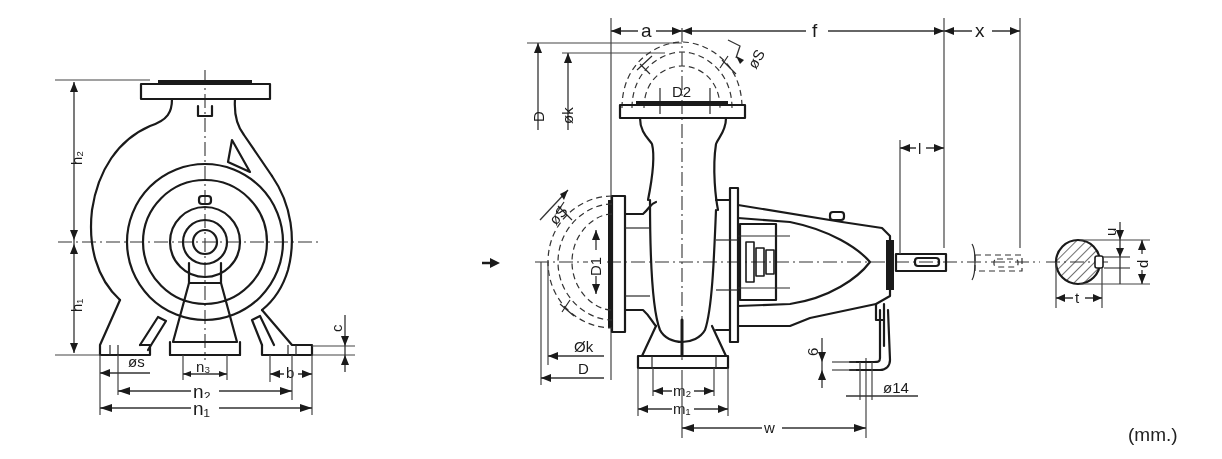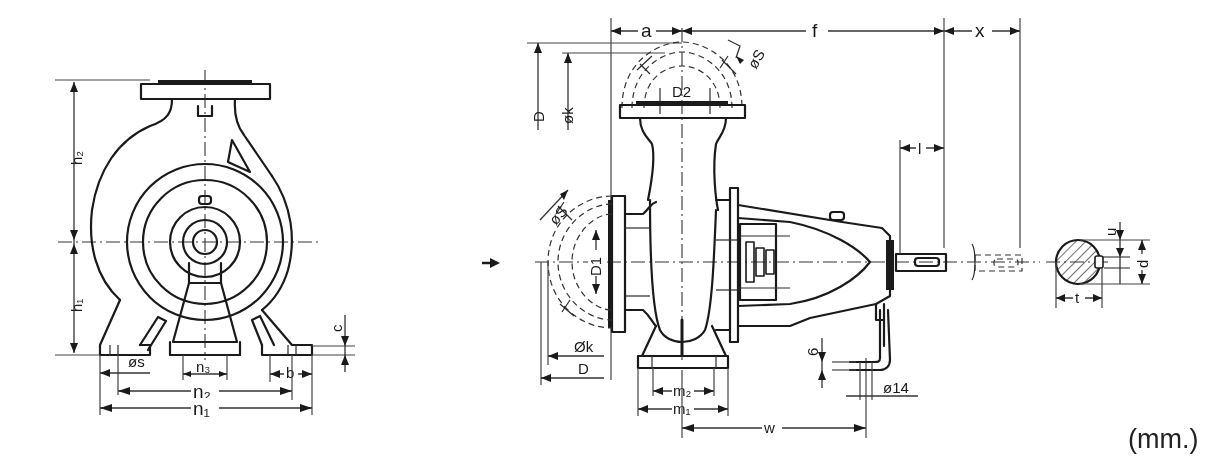--- a/index.html
+++ b/index.html
@@ -7,21 +7,21 @@
   svg { position: absolute; left: 0; top: 0; }
   .o { fill: none; stroke: #1a1a1a; stroke-width: 2.2; stroke-linejoin: round; stroke-linecap: round; }
   .t { fill: none; stroke: #2a2a2a; stroke-width: 1.2; }
   .d { fill: none; stroke: #333; stroke-width: 1.3; }
   .c { fill: none; stroke: #333; stroke-width: 1.1; stroke-dasharray: 14 4 2 4; }
   .h { fill: none; stroke: #333; stroke-width: 1.2; stroke-dasharray: 6 4; }
   .ext { fill: none; stroke: #444; stroke-width: 1.2; }
   .ar { fill: #1a1a1a; }
   .lbl { font-family: "Liberation Sans", sans-serif; fill: #1a1a1a; font-size: 15px; }
   .lbl-big { font-family: "Liberation Sans", sans-serif; fill: #1a1a1a; font-size: 19px; }
-  .units { position: absolute; left: 1128px; top: 424px; font-size: 27px; color: #222; font-family: "Liberation Sans", sans-serif; }
+  .units { position: absolute; left: 1128px; top: 424px; font-size: 19px; color: #222; font-family: "Liberation Sans", sans-serif; }
 </style>
 </head>
 <body>
 
 <svg width="1222" height="459" viewBox="0 0 1222 459" xmlns="http://www.w3.org/2000/svg">
 
   <g>
 
     <line class="c" x1="205" y1="70" x2="205" y2="360"></line>
     <line class="c" x1="58" y1="242" x2="318" y2="242"></line>

